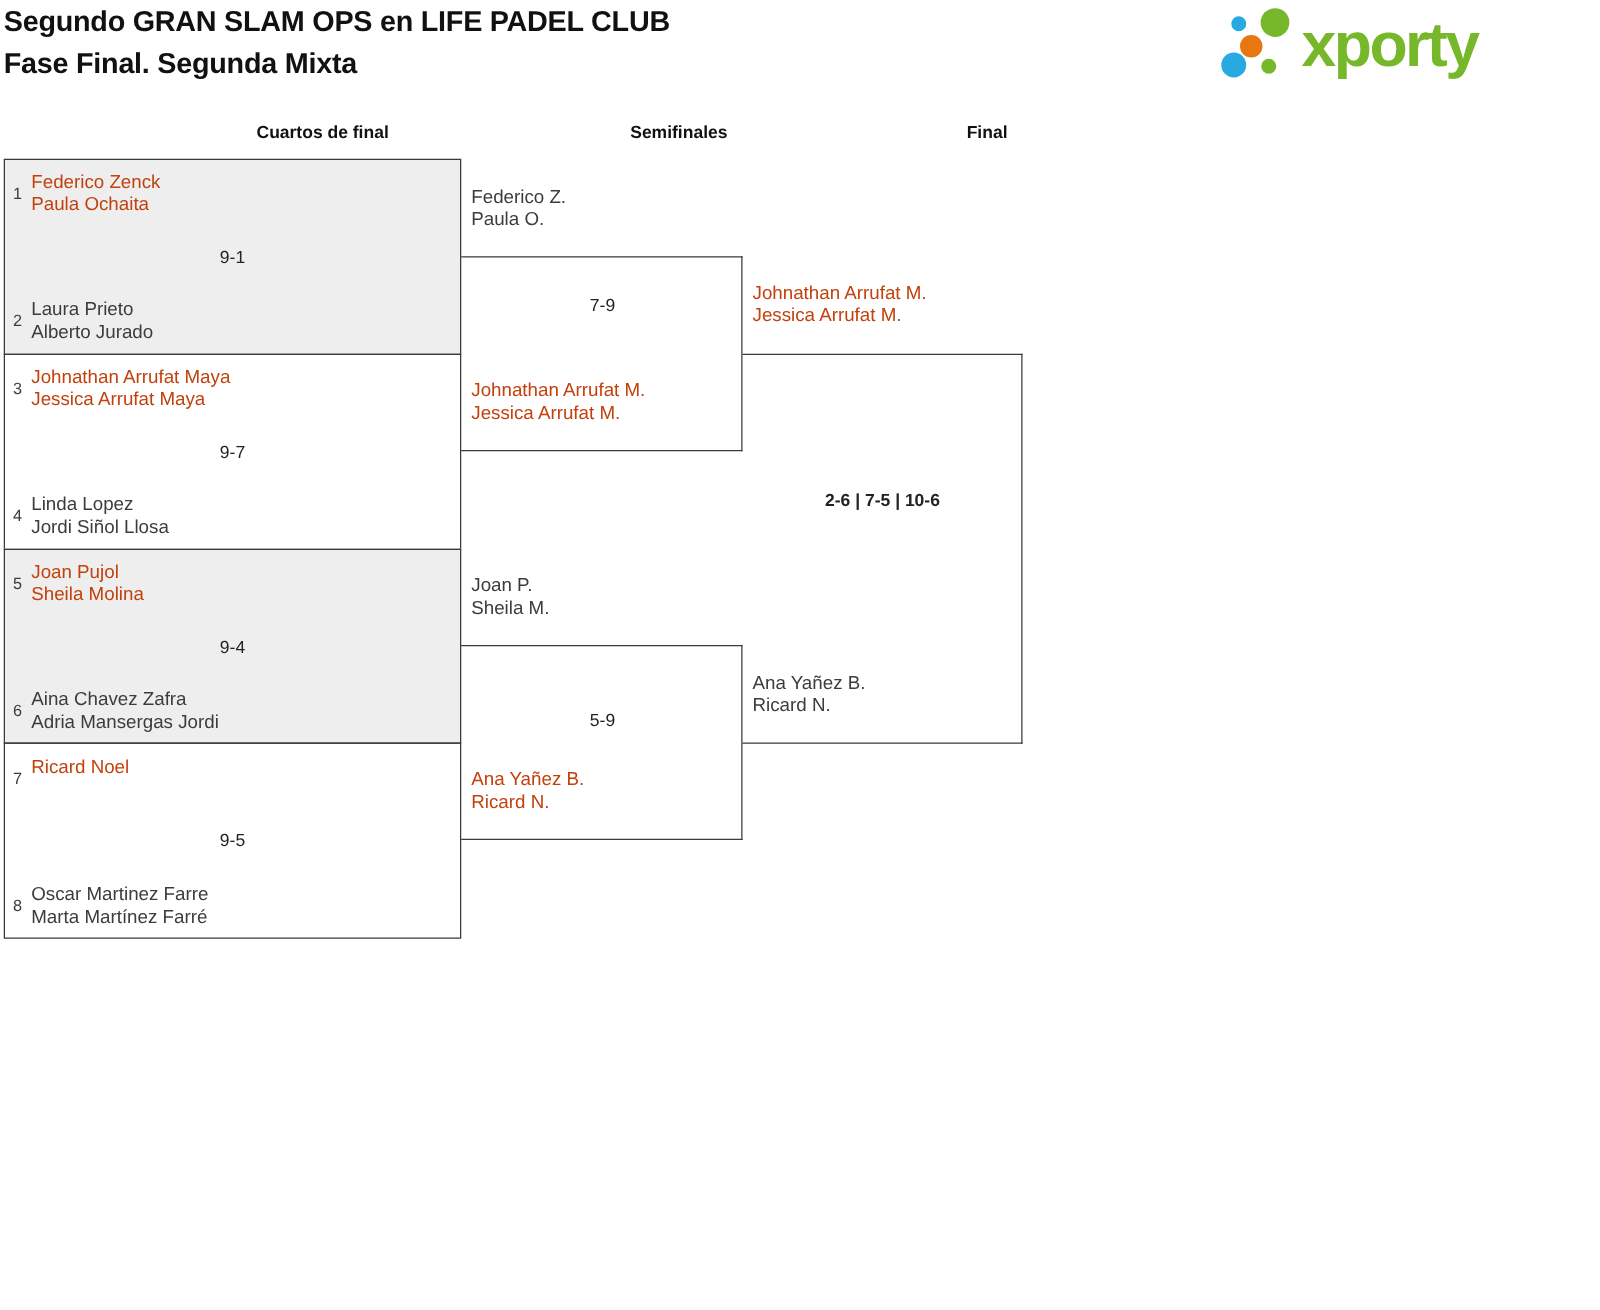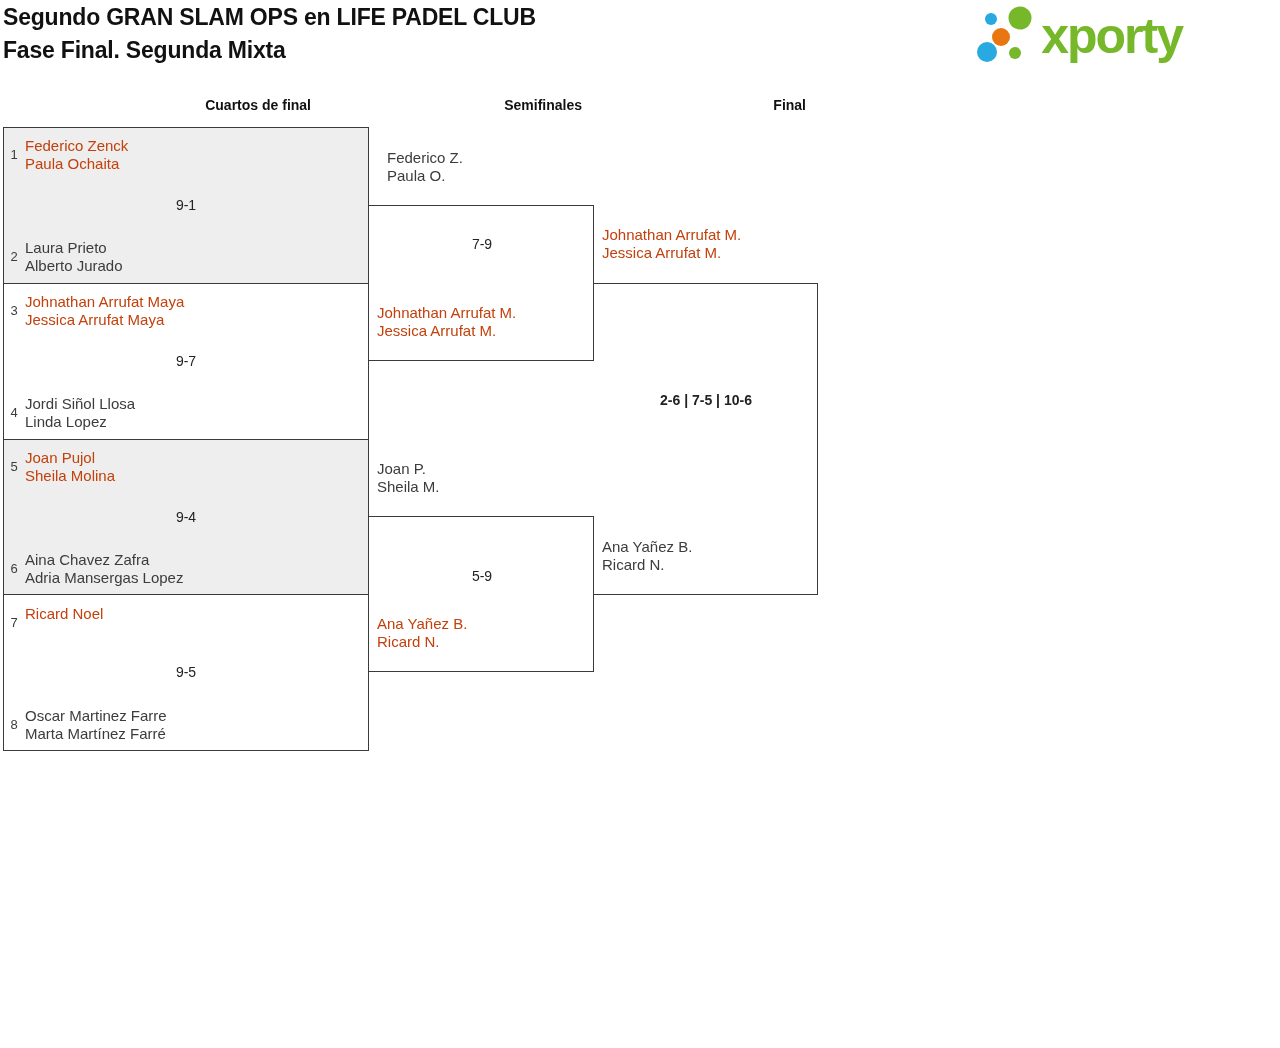--- a/index.html
+++ b/index.html
@@ -84,57 +84,57 @@
     <span class="seed">3</span>
     <span class="names">
       <div>Johnathan Arrufat Maya</div>
       <div>Jessica Arrufat Maya</div>
     </span>
   </div>
   <div class="score" style="left:126px;top:352px;width:120px;">9-7</div>
   <div class="trow l" style="left:3px;top:395px;width:360px;">
     <span class="seed">4</span>
     <span class="names">
+      <div>Linda Lopez</div>
       <div>Jordi Siñol Llosa</div>
-      <div>Linda Lopez</div>
     </span>
   </div>
 
   <div class="trow w" style="left:3px;top:449px;width:360px;">
     <span class="seed">5</span>
     <span class="names">
       <div>Joan Pujol</div>
       <div>Sheila Molina</div>
     </span>
   </div>
   <div class="score" style="left:126px;top:508px;width:120px;">9-4</div>
   <div class="trow l" style="left:3px;top:551px;width:360px;">
     <span class="seed">6</span>
     <span class="names">
       <div>Aina Chavez Zafra</div>
-      <div>Adria Mansergas Lopez</div>
+      <div>Adria Mansergas Jordi</div>
     </span>
   </div>
 
   <div class="trow w" style="left:3px;top:605px;width:360px;">
     <span class="seed">7</span>
     <span class="names">
       <div>Ricard Noel</div>
     </span>
   </div>
   <div class="score" style="left:126px;top:663px;width:120px;">9-5</div>
   <div class="trow l" style="left:3px;top:707px;width:360px;">
     <span class="seed">8</span>
     <span class="names">
       <div>Oscar Martinez Farre</div>
       <div>Marta Martínez Farré</div>
     </span>
   </div>
 
-  <div class="trow l" style="left:387px;top:149px;width:210px;align-items:center;">
+  <div class="trow l" style="left:377px;top:149px;width:210px;align-items:center;">
     <span class="names">
       <div>Federico Z.</div>
       <div>Paula O.</div>
     </span>
   </div>
   <div class="score" style="left:422px;top:235px;width:120px;text-align:center;">7-9</div>
   <div class="trow w" style="left:377px;top:304px;width:210px;">
     <span class="names">
       <div>Johnathan Arrufat M.</div>
       <div>Jessica Arrufat M.</div>

